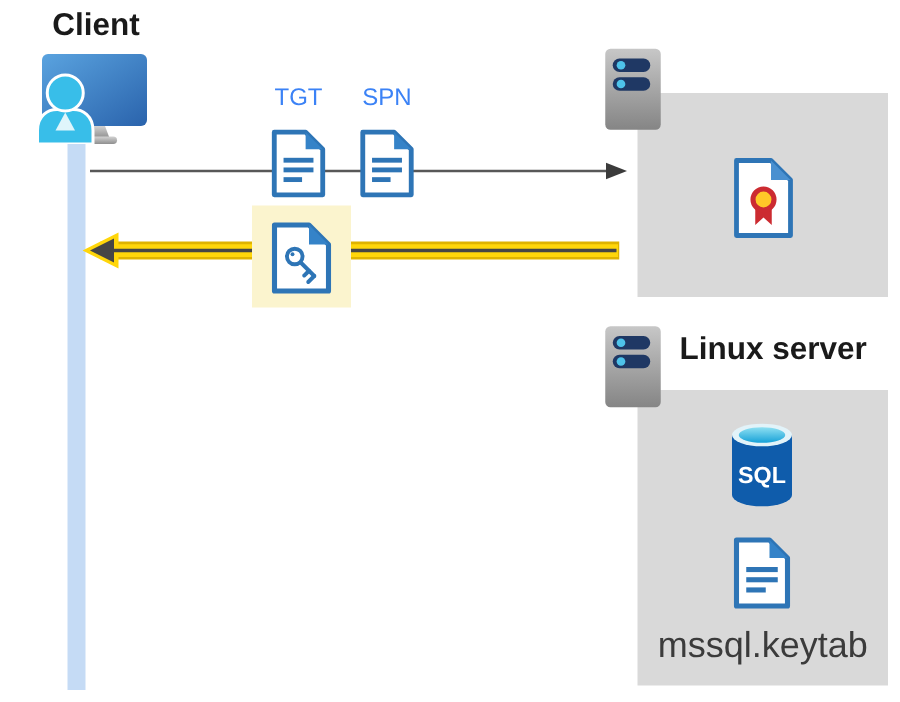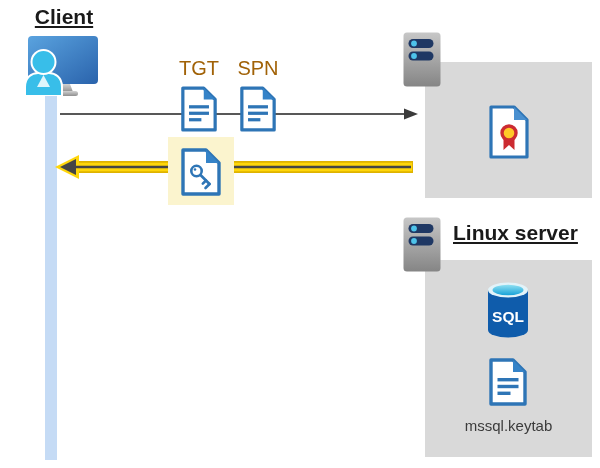--- a/index.html
+++ b/index.html
@@ -1,20 +1,20 @@
 <!DOCTYPE html>
 <html><head>
 <meta charset="utf-8">
 <style>
   html,body{margin:0;padding:0;background:#ffffff;}
   .canvas{position:relative;width:600px;height:468px;background:#ffffff;
           font-family:"Liberation Sans",sans-serif;overflow:hidden;}
   .abs{position:absolute;}
-  .title{font-weight:bold;font-size:21px;color:#1a1a1a;line-height:1.16;text-decoration:underline;}
-  .lbl{font-size:20px;color:#a16207;}
+  .title{font-weight:bold;font-size:21px;color:#1a1a1a;line-height:1.16;}
+  .lbl{font-size:16px;color:#3b82f6;}
   .panel{background:#d9d9d9;}
   .center{text-align:center;}
   svg{display:block;}
 </style>
 </head>
 <body>
 
 <svg width="0" height="0" style="position:absolute" aria-hidden="true">
   <defs>
     <linearGradient id="g-mon" x1="0" y1="0" x2="1" y2="1">
@@ -133,15 +133,15 @@
     <text x="22" y="41" text-anchor="middle" font-family="Liberation Sans, sans-serif" font-size="15.5" font-weight="bold" fill="#FFFFFF">SQL</text>
   </svg>
 
   <svg class="abs" style="left:487px;top:357px" width="42" height="50" viewBox="0 0 40 50">
     <path d="M3 3 H25 L37 15 V47 H3 Z" fill="#FFFFFF" stroke="#2E75B6" stroke-width="3.4" stroke-linejoin="round"></path>
     <path d="M25 3 L37 15 H25 Z" fill="#3583C8"></path>
     <rect x="9.5" y="21" width="21" height="3.4" fill="#2E75B6"></rect>
     <rect x="9.5" y="27.8" width="21" height="3.4" fill="#2E75B6"></rect>
     <rect x="9.5" y="34.6" width="13" height="3.4" fill="#2E75B6"></rect>
   </svg>
-  <div class="abs center" style="left:425px;top:417px;width:167px;font-size:15px;color:#3b3b3b">mssql.keytab</div>
+  <div class="abs center" style="left:425px;top:417px;width:167px;font-size:24px;color:#3b3b3b">mssql.keytab</div>
 
 </div>
 
 </body></html>

